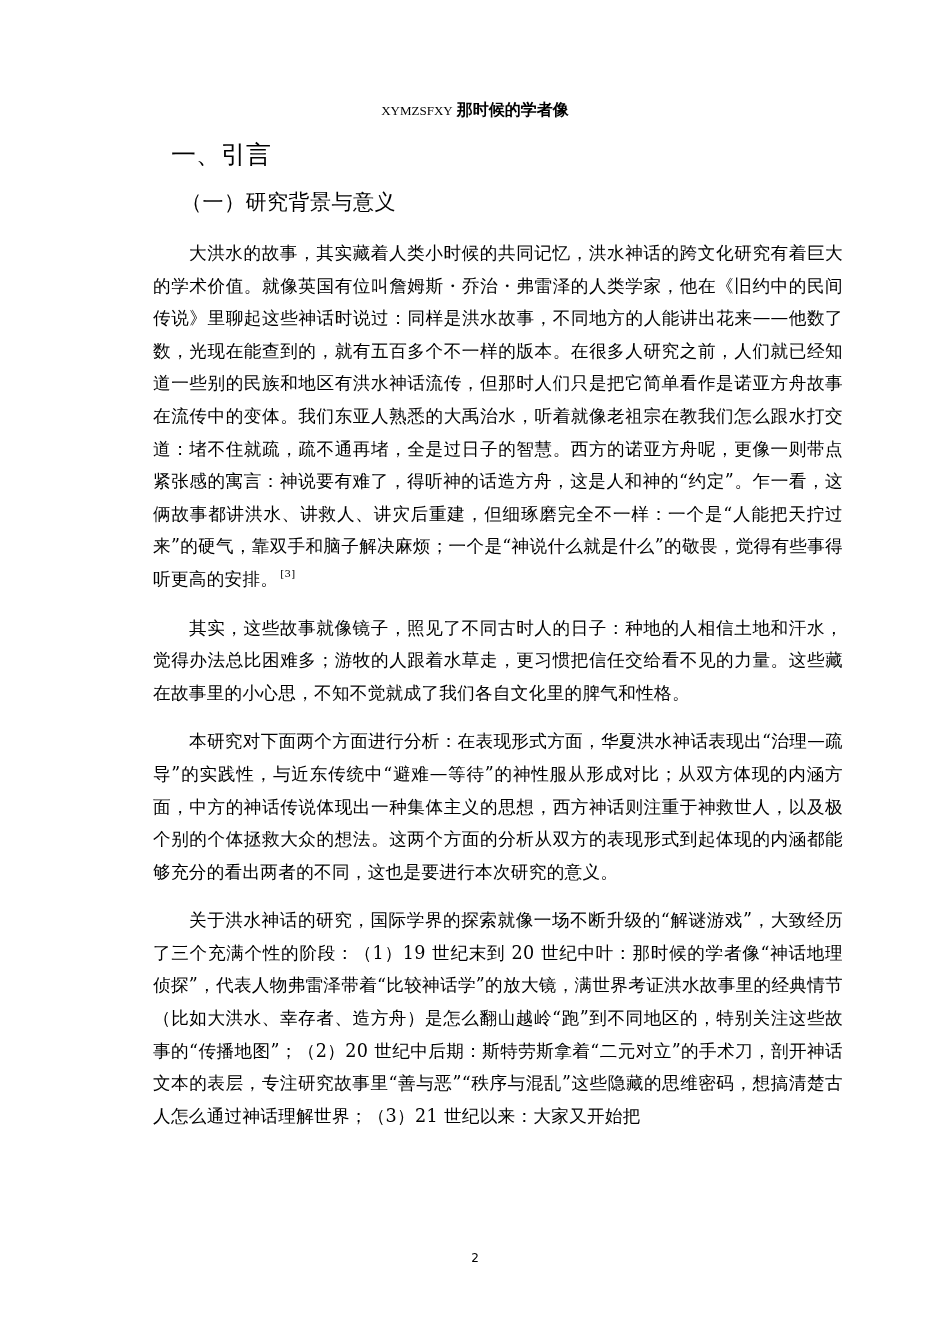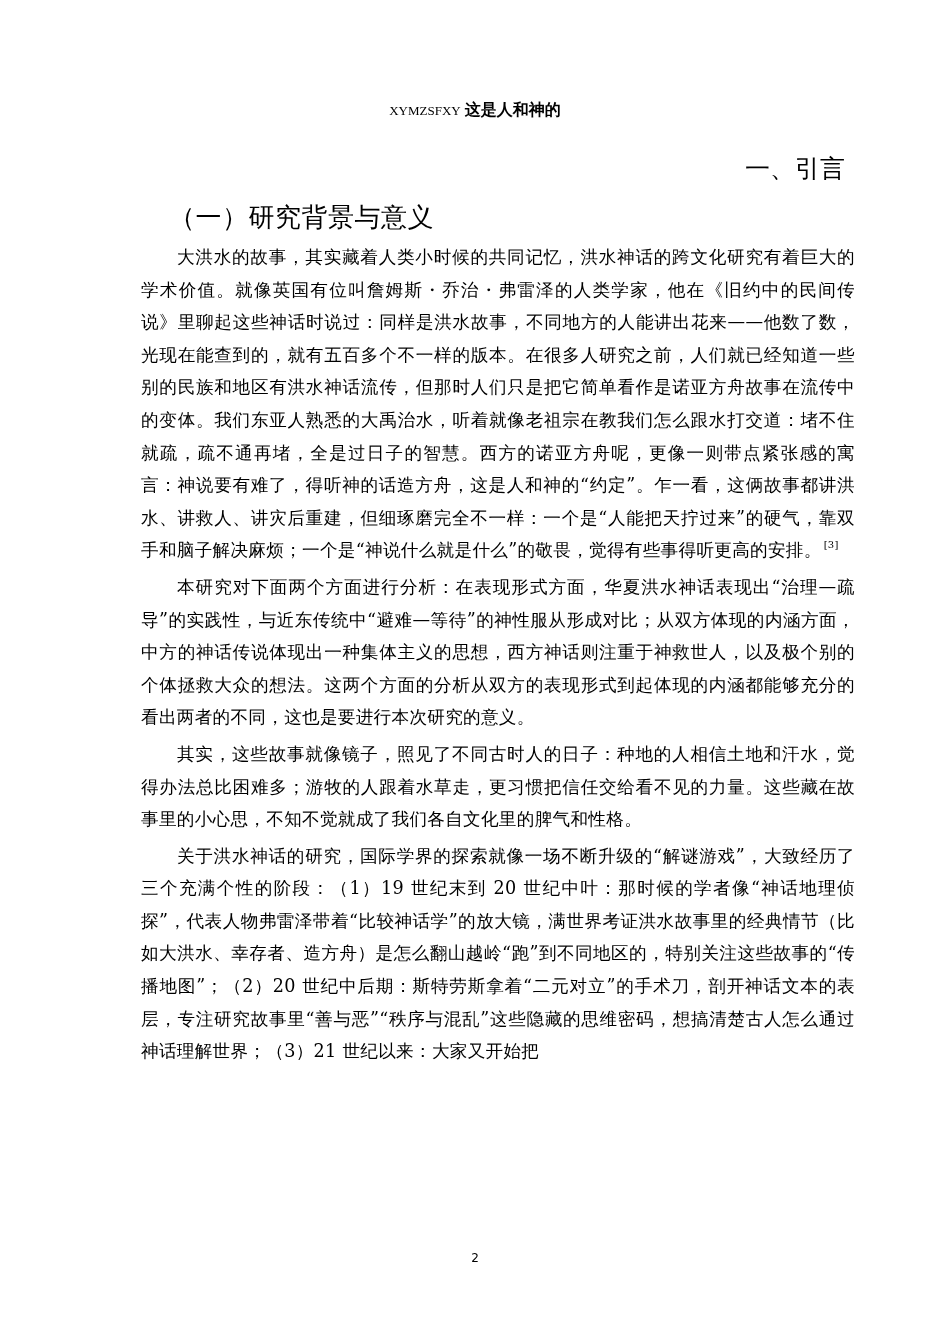--- a/index.html
+++ b/index.html
@@ -1,38 +1,38 @@
 <!DOCTYPE html>
 <html><head>
 <meta charset="utf-8">
 <style>
   html, body { margin: 0; padding: 0; background: #ffffff; }
   body { width: 950px; height: 1344px; position: relative; overflow: hidden; font-family: "DejaVu Serif", "Liberation Serif", serif; color: #000; }
   .page-header { position: absolute; top: 97px; left: 0; width: 950px; text-align: center; font-size: 17px; line-height: 24px; }
   .page-header .latin { font-family: "Liberation Serif", serif; letter-spacing: 0; font-size: 13px; }
   .page-header .cn { font-family: "DejaVu Sans", sans-serif; font-weight: bold; font-size: 16px; margin-left: 4px; }
   .content { position: absolute; left: 137px; top: 135px; width: 722px; }
-  h1.section { font-family: "DejaVu Sans", sans-serif; font-weight: normal; font-size: 25px; margin: 14px; height: 40px; line-height: 40px; padding-left: 34px; text-align: right; }
-  h2.subsection { font-family: Liberation Serif, serif; font-weight: normal; font-size: 26px; margin: 0; line-height: 30px; height: 34px; padding-left: 32px; letter-spacing: 0.5px; }
+  h1.section { font-family: "DejaVu Sans", sans-serif; font-weight: normal; font-size: 25px; margin: 0; height: 40px; line-height: 40px; padding-left: 34px; }
+  h2.subsection { font-family: Liberation Sans, sans-serif; font-weight: normal; font-size: 21px; margin: 12px; line-height: 30px; height: 34px; padding-left: 32px; letter-spacing: 0.5px; }
   h2.subsection.sec2 { margin-top: 10px; height: 34px; }
-  p.para { margin: 4px; font-size: 17.6px; line-height: 32.6px; text-indent: 36px; text-align: justify; letter-spacing: 0.3px; }
+  p.para { margin: 16px; font-size: 17.6px; line-height: 32.6px; text-indent: 36px; text-align: justify; letter-spacing: 0.3px; }
   sup.ref { font-size: 10px; vertical-align: 8px; line-height: 0; margin-left: 2px; }
   .page-number { position: absolute; top: 1251px; left: 0; width: 950px; text-align: center; font-family: "DejaVu Sans", sans-serif; font-size: 12px; }
 </style>
 </head>
 <body>
 
 <div class="page-header">
-  <span class="latin">XYMZSFXY</span><span class="cn">这是人和神的</span>
+  <span class="latin">XYMZSFXY</span><span class="cn">那时候的学者像</span>
 </div>
 
 <div class="content">
   <h1 class="section">一、引言</h1>
 
   <h2 class="subsection">（一）研究背景与意义</h2>
   <p class="para"><span>大洪水的故事，其实藏着人类小时候的共同记忆，洪水神话的跨文化研究有着巨大的学术价值。就像英国有位叫詹姆斯・乔治・弗雷泽的人类学家，他在《旧约中的民间传说》里聊起这些神话时说过：同样是洪水故事，不同地方的人能讲出花来——他数了数，光现在能查到的，就有五百多个不一样的版本。在很多人研究之前，人们就已经知道一些别的民族和地区有洪水神话流传，但那时人们只是把它简单看作是诺亚方舟故事在流传中的变体。我们东亚人熟悉的大禹治水，听着就像老祖宗在教我们怎么跟水打交道：堵不住就疏，疏不通再堵，全是过日子的智慧。西方的诺亚方舟呢，更像一则带点紧张感的寓言：神说要有难了，得听神的话造方舟，这是人和神的“约定”。乍一看，这俩故事都讲洪水、讲救人、讲灾后重建，但细琢磨完全不一样：一个是“人能把天拧过来”的硬气，靠双手和脑子解决麻烦；一个是“神说什么就是什么”的敬畏，觉得有些事得听更高的安排。</span><sup class="ref">[3]</sup></p>
+  <p class="para">其实，这些故事就像镜子，照见了不同古时人的日子：种地的人相信土地和汗水，觉得办法总比困难多；游牧的人跟着水草走，更习惯把信任交给看不见的力量。这些藏在故事里的小心思，不知不觉就成了我们各自文化里的脾气和性格。</p>
   <p class="para">本研究对下面两个方面进行分析：在表现形式方面，华夏洪水神话表现出“治理—疏导”的实践性，与近东传统中“避难—等待”的神性服从形成对比；从双方体现的内涵方面，中方的神话传说体现出一种集体主义的思想，西方神话则注重于神救世人，以及极个别的个体拯救大众的想法。这两个方面的分析从双方的表现形式到起体现的内涵都能够充分的看出两者的不同，这也是要进行本次研究的意义。</p>
-  <p class="para">其实，这些故事就像镜子，照见了不同古时人的日子：种地的人相信土地和汗水，觉得办法总比困难多；游牧的人跟着水草走，更习惯把信任交给看不见的力量。这些藏在故事里的小心思，不知不觉就成了我们各自文化里的脾气和性格。</p>
 
   <p class="para">关于洪水神话的研究，国际学界的探索就像一场不断升级的“解谜游戏”，大致经历了三个充满个性的阶段：（1）19 世纪末到 20 世纪中叶：那时候的学者像“神话地理侦探”，代表人物弗雷泽带着“比较神话学”的放大镜，满世界考证洪水故事里的经典情节（比如大洪水、幸存者、造方舟）是怎么翻山越岭“跑”到不同地区的，特别关注这些故事的“传播地图”；（2）20 世纪中后期：斯特劳斯拿着“二元对立”的手术刀，剖开神话文本的表层，专注研究故事里“善与恶”“秩序与混乱”这些隐藏的思维密码，想搞清楚古人怎么通过神话理解世界；（3）21 世纪以来：大家又开始把</p>
 </div>
 
 <div class="page-number">2</div>
 
 </body></html>

